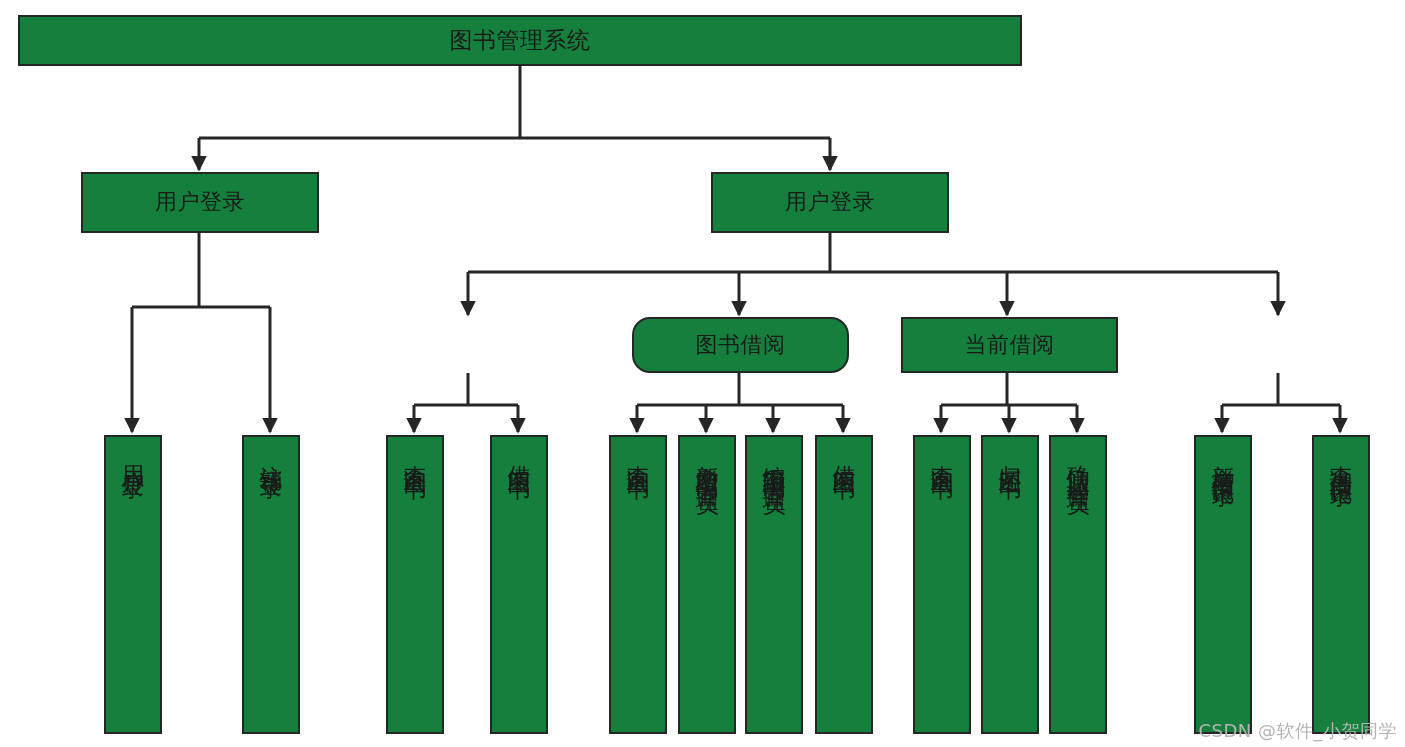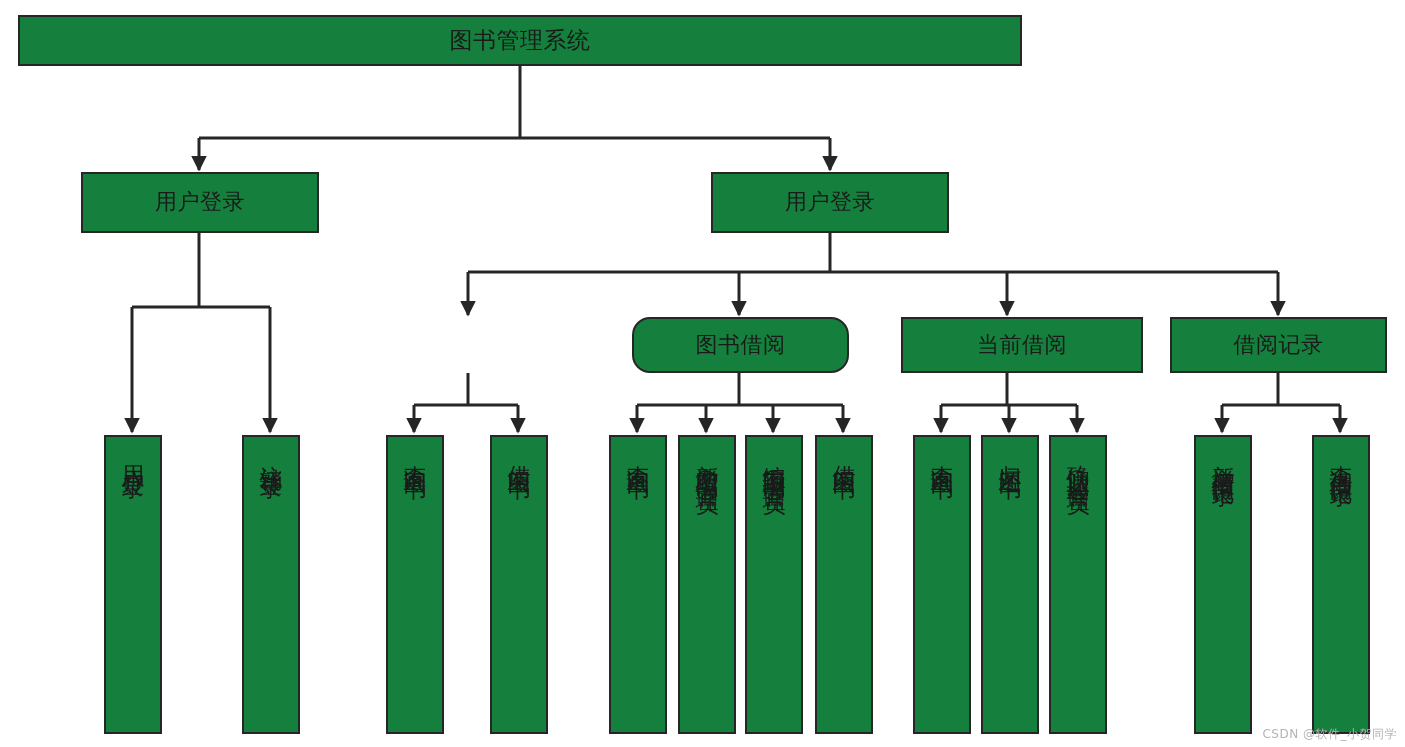--- a/index.html
+++ b/index.html
@@ -60,21 +60,21 @@
     font-size: 23px;
     line-height: 1.0;
     letter-spacing: 4px;
     white-space: nowrap;
     max-height: 100%;
   }
   .watermark {
     position: absolute;
     right: 8px;
     bottom: 4px;
-    font-size: 12px;
+    font-size: 18px;
     color: #b4b4b4;
     letter-spacing: 0.5px;
     z-index: 5;
     white-space: nowrap;
   }
 </style>
 </head>
 <body>
 
 <div id="diagram-root">
@@ -139,27 +139,24 @@
 
   <div class="node horiz" style="left:711px; top:172px; width:238px; height:61px;">
     <span class="node-label">用户登录</span>
   </div>
 
 
   <div class="node horiz" style="left:632px; top:317px; width:217px; height:56px;border-radius:18px;">
     <span class="node-label">图书借阅</span>
   </div>
 
-  <div class="node horiz" style="left:901px; top:317px; width:242px; height:56px;">
+  <div class="node horiz" style="left:901px; top:317px; width:217px; height:56px;">
     <span class="node-label">当前借阅</span>
   </div>
 
-  <div class="node horiz" style="left:1170px; top:317px; width:217px; height:56px;">
-    <span class="node-label">借阅记录</span>
-  </div>
 
   <div class="node vert" style="left:104px; top:435px; width:58px; height:299px;">
     <span class="node-label">用户登录</span>
   </div>
 
   <div class="node vert" style="left:242px; top:435px; width:58px; height:299px;">
     <span class="node-label">注销登录</span>
   </div>
 
   <div class="node vert" style="left:386px; top:435px; width:58px; height:299px;">

